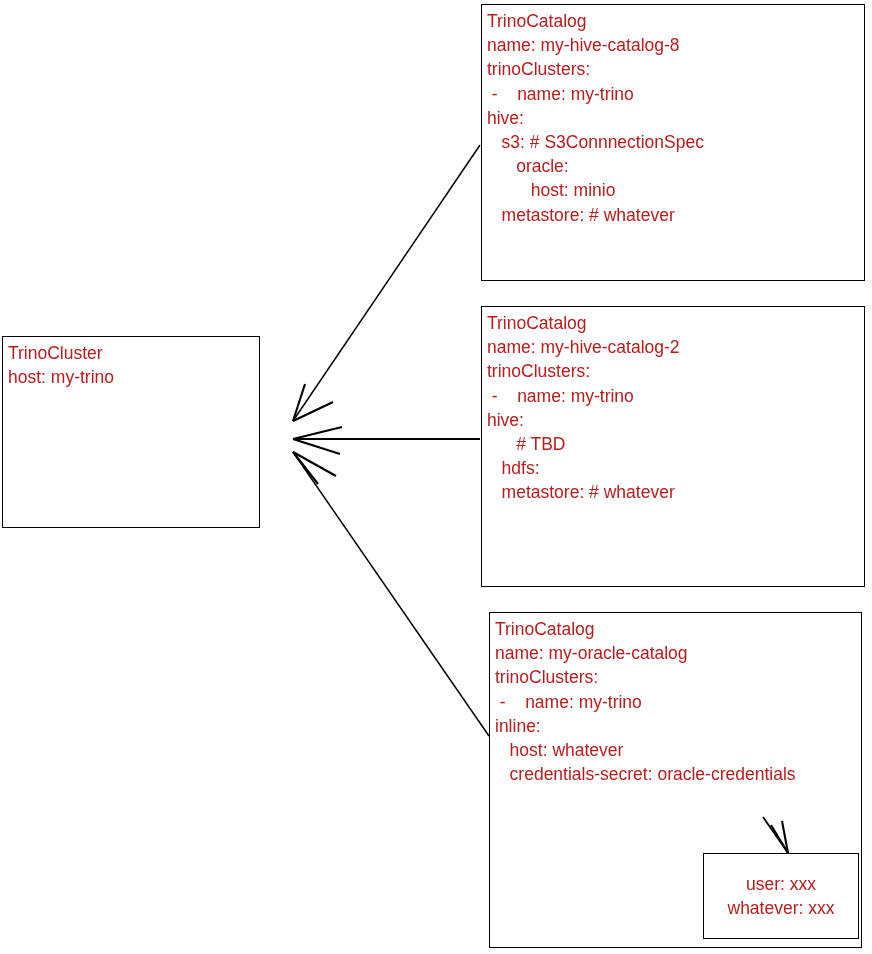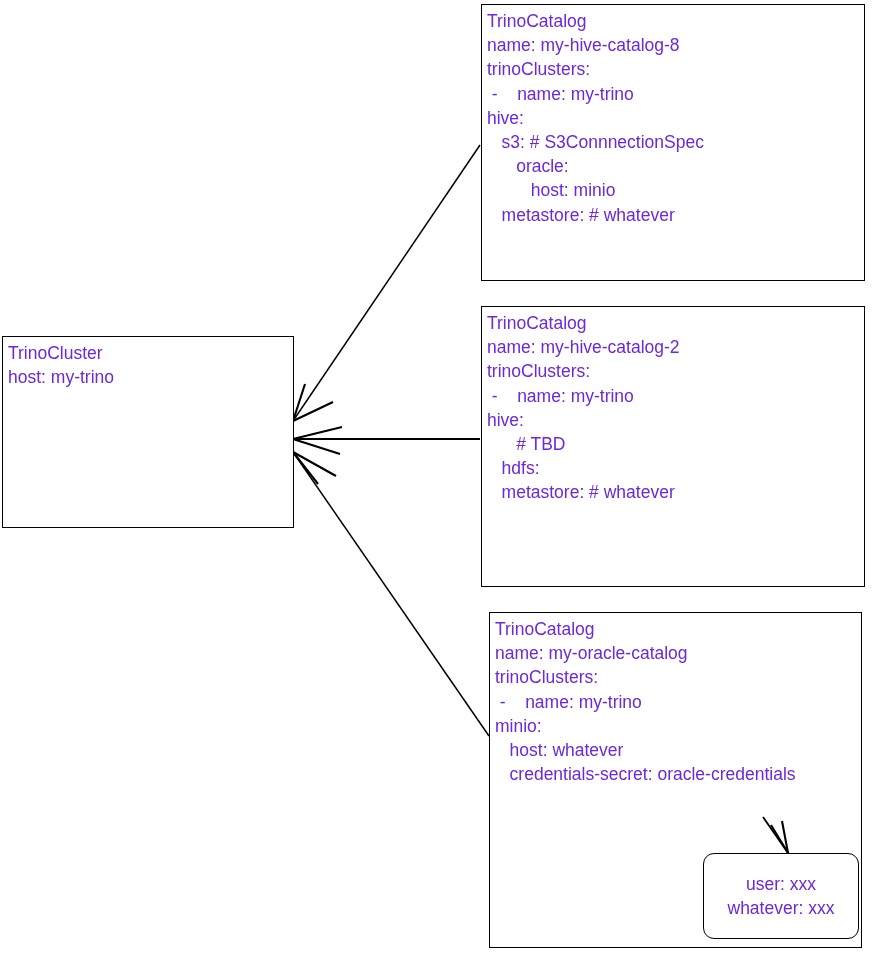--- a/index.html
+++ b/index.html
@@ -36,42 +36,42 @@
     background: #ffffff;
   }
   .box-inner {
     padding: 4px 0 0 5px;
   }
   .yaml-line {
     font-family: "Liberation Sans", sans-serif;
     font-size: 17.5px;
     line-height: 24.2px;
     white-space: pre;
-    color: #6d28d9;
+    color: #b91c1c;
   }
   
   .subbox {
     position: absolute;
     box-sizing: border-box;
     border: 1.8px solid #000000;
     background: #ffffff;
     display: flex;
     flex-direction: column;
     align-items: center;
     justify-content: center;
   }
   .subbox .yaml-line {
     text-align: center;
   }
   
-  #box-trinocluster { left: 2px;   top: 336px; width: 292px; height: 192px; }
+  #box-trinocluster { left: 2px;   top: 336px; width: 258px; height: 192px; }
   #box-catalog-1    { left: 481px; top: 4px;   width: 384px; height: 277px; }
   #box-catalog-2    { left: 481px; top: 306px; width: 384px; height: 281px; }
   #box-catalog-3    { left: 489px; top: 612px; width: 373px; height: 336px; }
-  #box-credentials  { left: 213px; top: 240px; width: 156px; height: 86px; border-radius: 11px; }
+  #box-credentials  { left: 213px; top: 240px; width: 156px; height: 86px; }
 </style>
 </head>
 <body>
 
 <div id="canvas">
 
   <svg id="connectors" viewBox="0 0 872 954" width="872" height="954" xmlns="http://www.w3.org/2000/svg">
 
     <g>
       <line x1="480" y1="145" x2="293" y2="421" stroke="#000000" stroke-width="1.5"></line>
@@ -126,21 +126,21 @@
       <div class="yaml-line">   metastore: # whatever</div>
     </div>
   </div>
 
   <div class="box" id="box-catalog-3">
     <div class="box-inner">
       <div class="yaml-line">TrinoCatalog</div>
       <div class="yaml-line">name: my-oracle-catalog</div>
       <div class="yaml-line">trinoClusters:</div>
       <div class="yaml-line"> -    name: my-trino</div>
-      <div class="yaml-line">minio:</div>
+      <div class="yaml-line">inline:</div>
       <div class="yaml-line">   host: whatever</div>
       <div class="yaml-line">   credentials-secret: oracle-credentials</div>
     </div>
 
     <svg style="position:absolute; left:0; top:0; width:373px; height:336px; pointer-events:none;" viewBox="0 0 373 336" width="373" height="336" xmlns="http://www.w3.org/2000/svg">
       <line x1="273" y1="204" x2="298" y2="240" stroke="#000000" stroke-width="1.8"></line>
       <line x1="298" y1="240" x2="281" y2="212" stroke="#000000" stroke-width="2.1"></line>
       <line x1="298" y1="240" x2="292" y2="208" stroke="#000000" stroke-width="2.1"></line>
     </svg>
 

